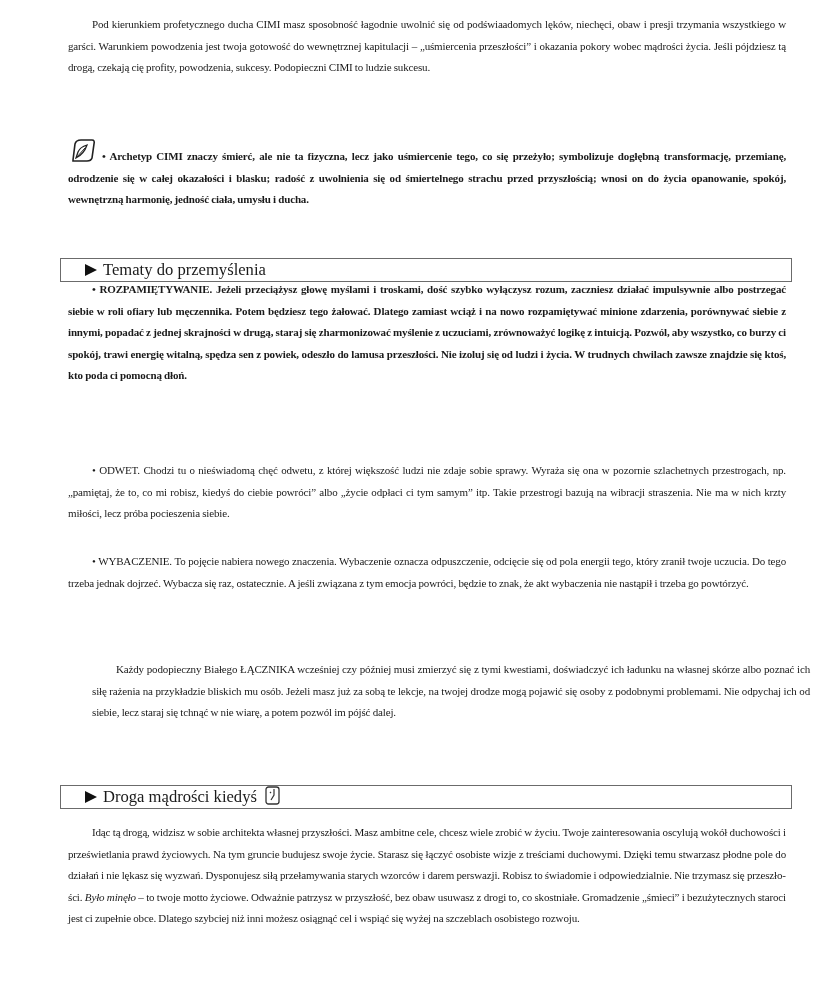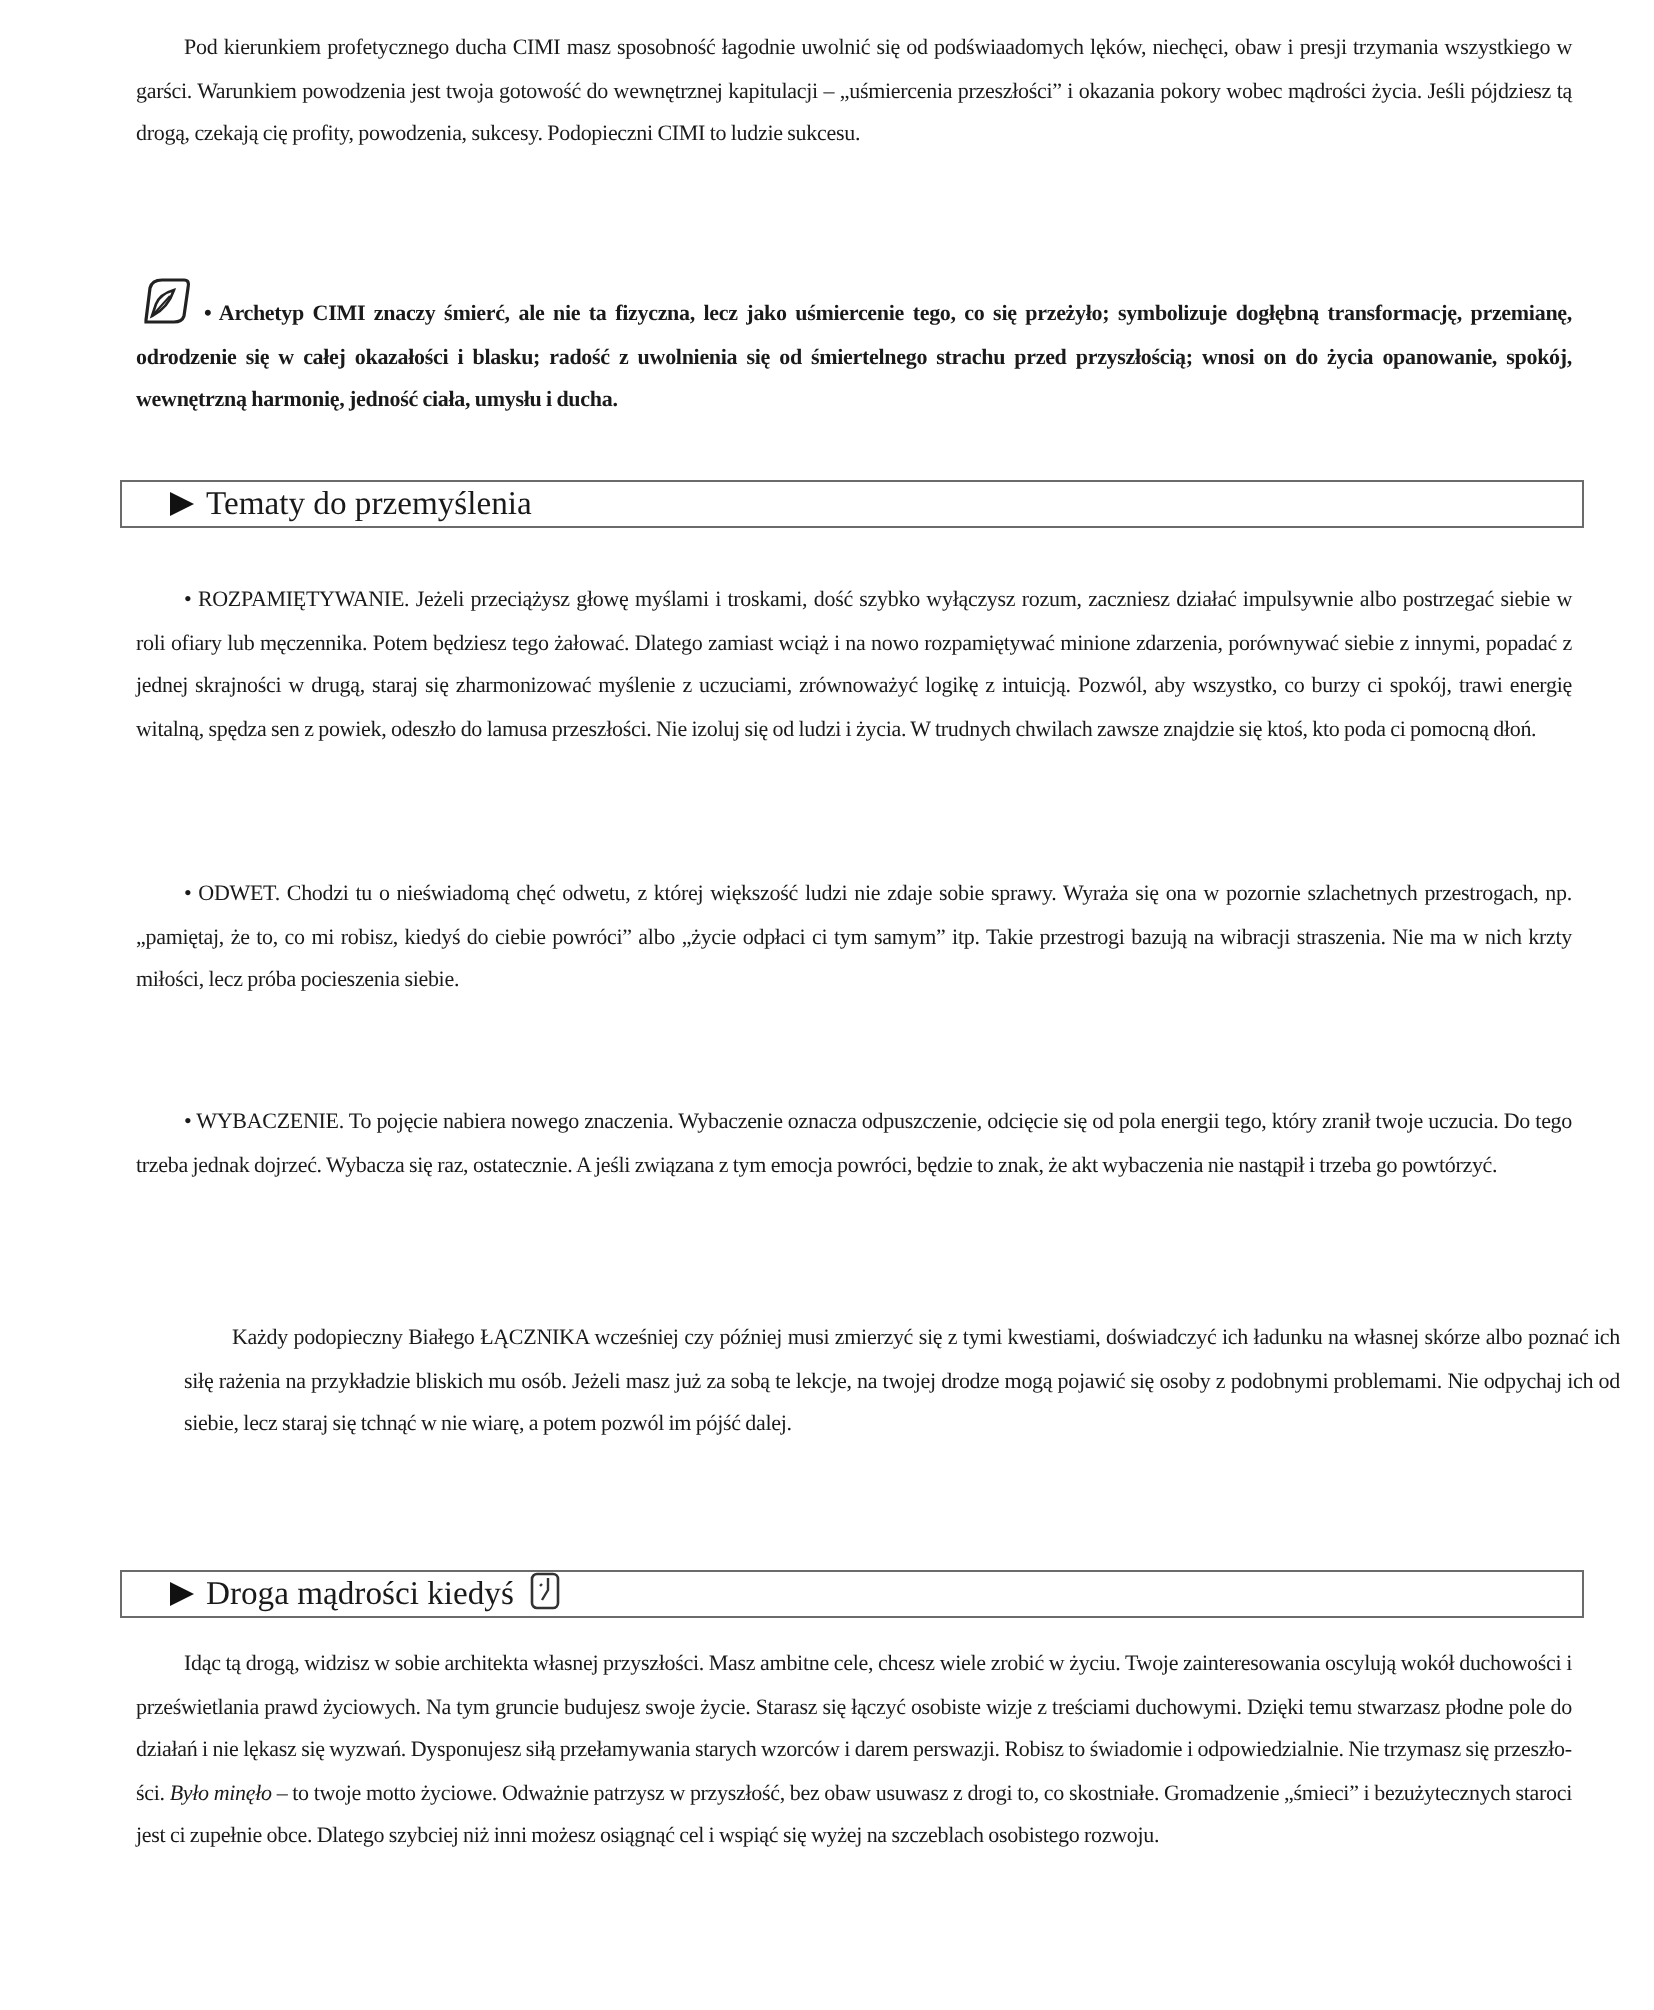--- a/index.html
+++ b/index.html
@@ -82,29 +82,29 @@
   <div class="block" style="top:124px;font-weight:bold;">
     <p>
       <svg class="glyph" viewBox="0 0 30 26">
         <path d="M5 22 L7 6 Q8 2 13 2 L24 2 Q27 2 26 6 L24 20 Q23 23 19 23 L5 23 Z" fill="none" stroke="#222" stroke-width="1.6"></path>
         <path d="M8 20 Q16 16 19 7 Q12 9 10 14 Q9 17 8 20 Z" fill="none" stroke="#222" stroke-width="1.3"></path>
         <path d="M8 20 L17 10" fill="none" stroke="#222" stroke-width="1"></path>
       </svg><span>•</span> <span>Archetyp CIMI znaczy śmierć, ale nie ta fizyczna, lecz jako uśmiercenie tego, co się przeżyło; symbolizuje dogłębną transformację, przemianę, odrodzenie się w całej okazałości i blasku; radość z uwolnienia się od śmiertelnego strachu przed przyszłością; wnosi on do życia opanowanie, spokój, wewnętrzną harmonię, jedność ciała, umysłu i ducha.</span>
     </p>
   </div>
 
-  <div class="section-box" style="top:226px;">
+  <div class="section-box" style="top:244px;">
     <span class="tri"></span><span>Tematy do przemyślenia</span>
   </div>
 
-  <div class="block" style="top:276px;">
+  <div class="block" style="top:265px;font-weight:bold;">
     <p><span>•</span> <span>ROZPAMIĘTYWANIE.</span> <span>Jeżeli przeciążysz głowę myślami i troskami, dość szybko wyłączysz rozum, zaczniesz działać impulsywnie albo postrzegać siebie w roli ofiary lub męczennika. Potem będziesz tego żałować. Dlatego zamiast wciąż i na nowo rozpamiętywać minione zdarzenia, porów­nywać siebie z innymi, popadać z jednej skrajności w drugą, staraj się zharmonizować myślenie z uczuciami, zrównoważyć logikę z intuicją. Pozwól, aby wszystko, co burzy ci spokój, trawi energię witalną, spędza sen z powiek, odeszło do lamusa przeszłości. Nie izoluj się od ludzi i życia. W trud­nych chwilach zawsze znajdzie się ktoś, kto poda ci pomocną dłoń.</span></p>
   </div>
 
-  <div class="block" style="top:423px;">
+  <div class="block" style="top:446px;">
     <p><span>•</span> <span>ODWET.</span> <span>Chodzi tu o nieświadomą chęć odwetu, z której większość ludzi nie zdaje sobie spra­wy. Wyraża się ona w pozornie szlachetnych przestrogach, np. „pamiętaj, że to, co mi robisz, kiedyś do ciebie powróci” albo „życie odpłaci ci tym samym” itp. Takie przestrogi bazują na wibracji stra­szenia. Nie ma w nich krzty miłości, lecz próba pocieszenia siebie.</span></p>
   </div>
 
   <div class="block" style="top:537px;">
     <p><span>•</span> <span>WYBACZENIE.</span> <span>To pojęcie nabiera nowego znaczenia. Wybaczenie oznacza odpuszczenie, od­cięcie się od pola energii tego, który zranił twoje uczucia. Do tego trzeba jednak dojrzeć. Wybacza się raz, ostatecznie. A jeśli związana z tym emocja powróci, będzie to znak, że akt wybaczenia nie nastą­pił i trzeba go powtórzyć.</span></p>
   </div>
 
   <div class="block" style="top:645px;margin-left:24px;">
     <p>Każdy podopieczny Białego ŁĄCZNIKA wcześniej czy później musi zmierzyć się z tymi kwe­stiami, doświadczyć ich ładunku na własnej skórze albo poznać ich siłę rażenia na przykładzie bliskich mu osób. Jeżeli masz już za sobą te lekcje, na twojej drodze mogą pojawić się osoby z podobnymi problemami. Nie odpychaj ich od siebie, lecz staraj się tchnąć w nie wiarę, a potem pozwól im pójść dalej.</p>
   </div>

